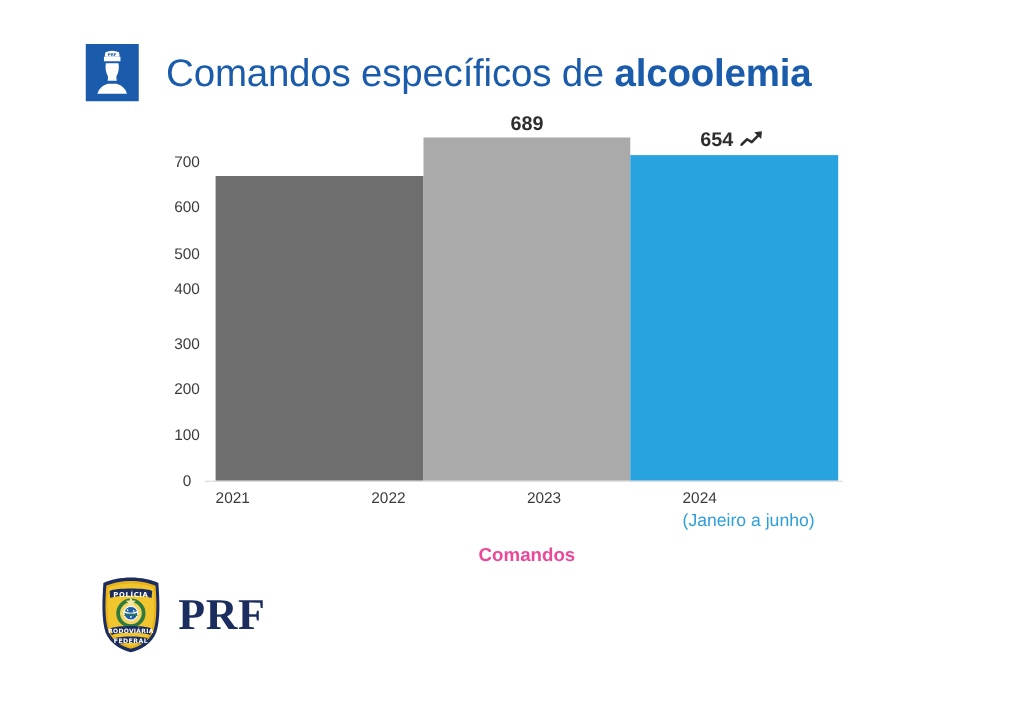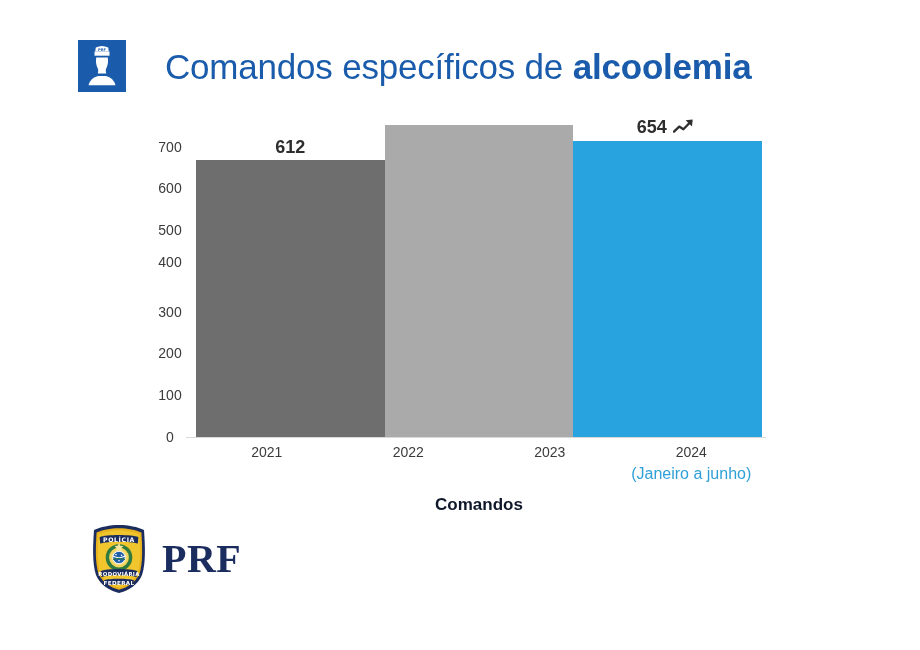--- a/index.html
+++ b/index.html
@@ -28,21 +28,21 @@
     width: 48px;
     height: 52px;
     background: #1a5cab;
     display: block;
     position: relative;
     flex: 0 0 auto;
   }
   .prf-mark svg { display: block; }
 
   .header-title {
-    margin-left: 39px;
+    margin-left: 25px;
     font-size: 35px;
     color: #1a5cab;
     white-space: nowrap;
     letter-spacing: -0.2px;
     font-weight: 400;
     line-height: 1;
   }
   .header-title .bold {
     font-weight: 700;
   }
@@ -128,21 +128,21 @@
 
   .x-labels {
     position: absolute;
     left: 196px;
     top: 322px;
     width: 566px;
     display: flex;
   }
   .x-col {
     flex: 1 1 0;
-    text-align: center;
+    text-align: left;
   }
   .x-label {
     font-size: 14px;
     color: #3b3b3b;
     line-height: 1.5;
   }
   .x-sublabel {
     font-size: 16px;
     color: #2f9fd8;
     line-height: 1.4;
@@ -152,21 +152,21 @@
   .legend {
     position: absolute;
     left: 196px;
     top: 375px;
     width: 566px;
     text-align: center;
   }
   .legend-label {
     font-size: 17px;
     font-weight: 700;
-    color: #0f172a;
+    color: #ec4899;
   }
 
   
   .footer-logo {
     position: absolute;
     left: 86px;
     top: 523px;
     display: flex;
     align-items: center;
   }
@@ -215,25 +215,25 @@
     <div class="y-tick" style="top:233.4px">200</div>
     <div class="y-tick" style="top:274.7px">100</div>
     <div class="y-tick" style="top:317px">0</div>
   </div>
 
   <div class="plot">
     <div class="bars">
 
 
       <div class="bar-col">
-        <div class="bar-value" style="bottom:279px">612</div>
         <div class="bar" style="height:277px;background:#6e6e6e"></div>
       </div>
 
       <div class="bar-col">
+        <div class="bar-value" style="bottom:314px">689</div>
         <div class="bar" style="height:311.9px;background:#aaaaaa"></div>
       </div>
 
       <div class="bar-col">
         <div class="bar-value" style="bottom:298px">
           <span>654</span><span class="trend"><svg width="26" height="16" viewBox="0 0 26 16" aria-hidden="true">
                 <path d="M1 13.6 L6.2 8.6 L10.4 11.2 L18.2 3.2" fill="none" stroke="#2e2e2e" stroke-width="2.3" stroke-linecap="round" stroke-linejoin="round"></path>
                 <path d="M12.6 2.2 L19.6 1.4 L19.0 8.4 Z" fill="#2e2e2e"></path>
               </svg></span>
         </div>

